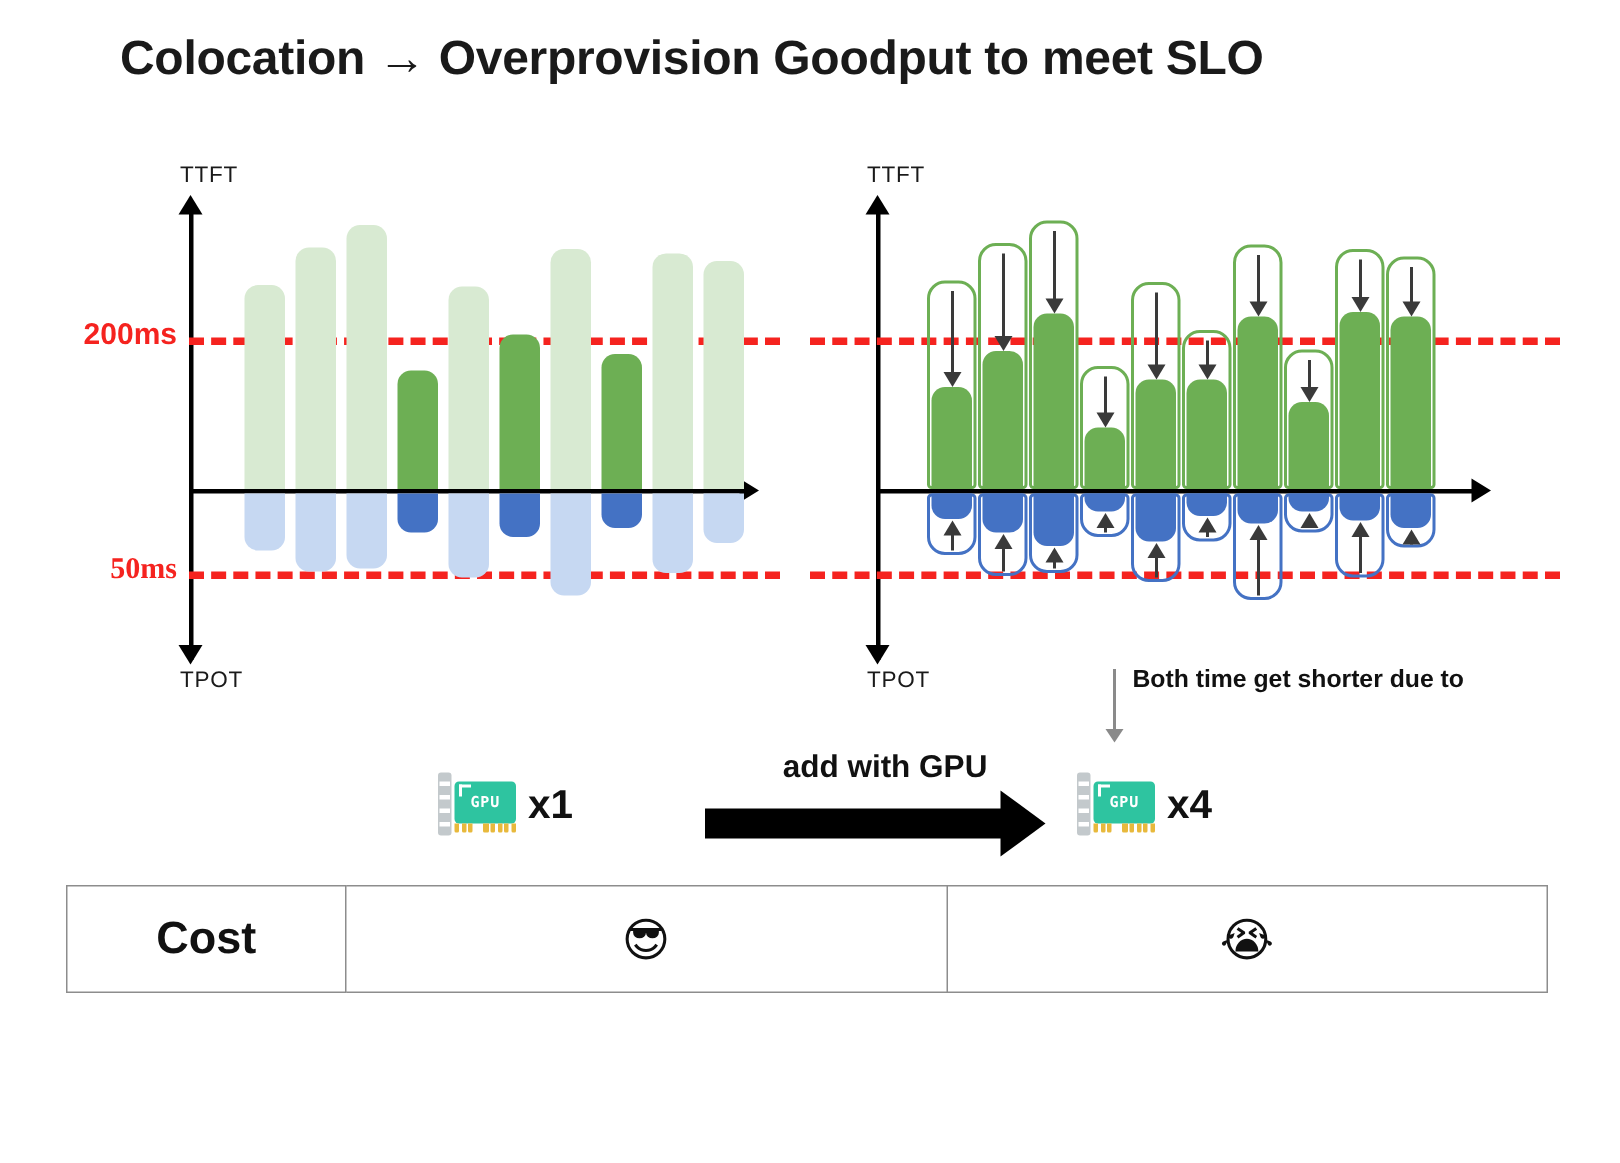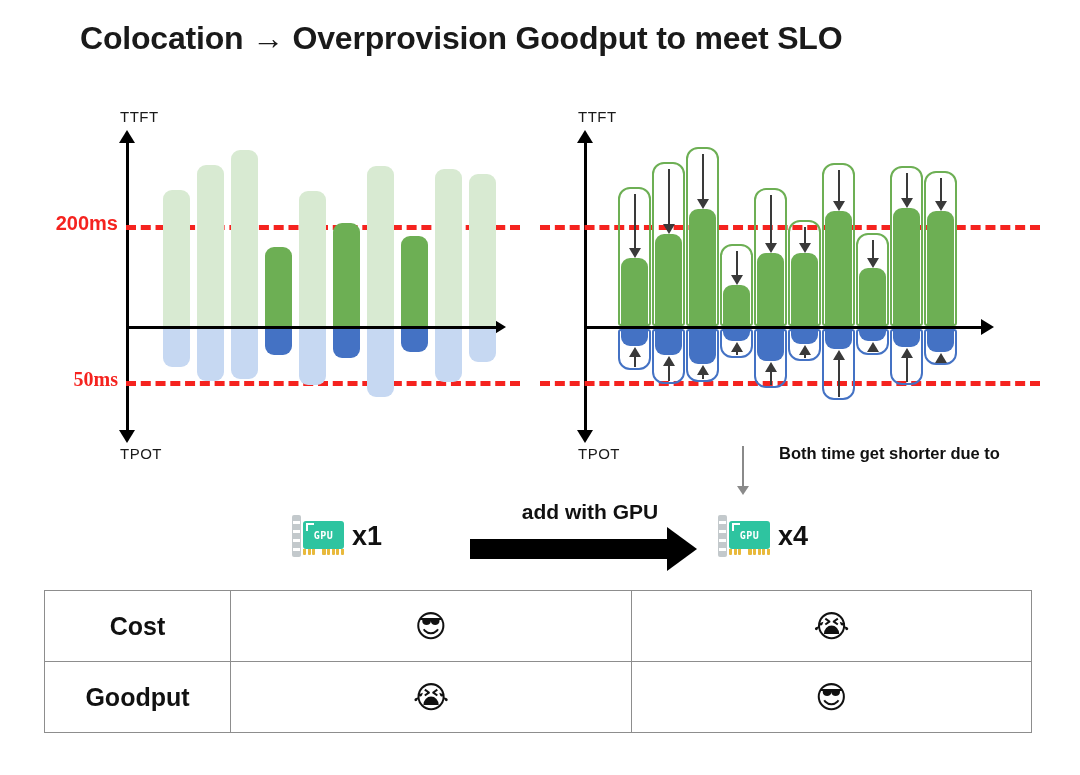--- a/index.html
+++ b/index.html
@@ -41,21 +41,21 @@
 
   .redline-arrow{position:absolute;background:#3a3a3a;width:2px;}
   .ra-head-down{position:absolute;width:0;height:0;
       border-left:6px solid transparent;border-right:6px solid transparent;
       border-top:10px solid #3a3a3a;}
   .ra-head-up{position:absolute;width:0;height:0;
       border-left:6px solid transparent;border-right:6px solid transparent;
       border-bottom:10px solid #3a3a3a;}
 
   #caption-note{position:absolute;left:755px;top:443px;width:280px;
-      font-size:16.5px;font-weight:600;line-height:1.28;color:#111;margin-left:24px;}
+      font-size:16.5px;font-weight:600;line-height:1.28;color:#111;}
   #caption-arrow-stem{position:absolute;left:742px;top:446px;width:2px;height:42px;background:#8a8a8a;}
   #caption-arrow-head{position:absolute;left:737px;top:486px;width:0;height:0;
       border-left:6px solid transparent;border-right:6px solid transparent;
       border-top:9px solid #8a8a8a;}
 
   
   .gpu-wrap{position:absolute;display:flex;align-items:center;gap:8px;}
   .gpu-icon{position:relative;width:52px;height:42px;}
   .gpu-bracket{position:absolute;left:0;top:0;width:9px;height:42px;background:#c3c9cc;
       border-radius:2px;}
@@ -78,21 +78,21 @@
       font-size:21px;font-weight:600;color:#111;}
   #big-arrow-stem{position:absolute;left:470px;top:539px;width:200px;height:20px;background:#000;}
   #big-arrow-head{position:absolute;left:667px;top:527px;width:0;height:0;
       border-top:22px solid transparent;border-bottom:22px solid transparent;
       border-left:30px solid #000;}
 
   
   #result-table{position:absolute;left:44px;top:590px;width:988px;
       border-collapse:collapse;table-layout:fixed;}
   #result-table td{border:1px solid #8d8d8d;height:68px;text-align:center;vertical-align:middle;}
-  #result-table td.rowlabel{width:183px;font-size:25px;font-weight:600;color:#111;}
+  #result-table td.rowlabel{width:183px;font-size:30px;font-weight:600;color:#111;}
   .emoji{font-size:31px;line-height:1;}
 </style>
 </head>
 <body>
 
 <div class="abs" id="slide-title">Colocation → Overprovision Goodput to meet SLO</div>
 
 <div class="chart" id="chart-left">
   <div class="axis-label" style="left:80px;top:8px;">TTFT</div>
   <div class="axis-label" style="left:80px;top:345px;">TPOT</div>
@@ -287,19 +287,14 @@
   <div class="gpu-count">x4</div>
 </div>
 
 <table id="result-table">
   <tbody id="table-body">
       <tr>
         <td class="rowlabel">Cost</td>
         <td><span class="emoji">😎</span></td>
         <td><span class="emoji">😭</span></td>
       </tr>
-      <tr>
-        <td class="rowlabel">Goodput</td>
-        <td><span class="emoji">😭</span></td>
-        <td><span class="emoji">😎</span></td>
-      </tr>
     </tbody>
 </table>
 
 </body></html>

